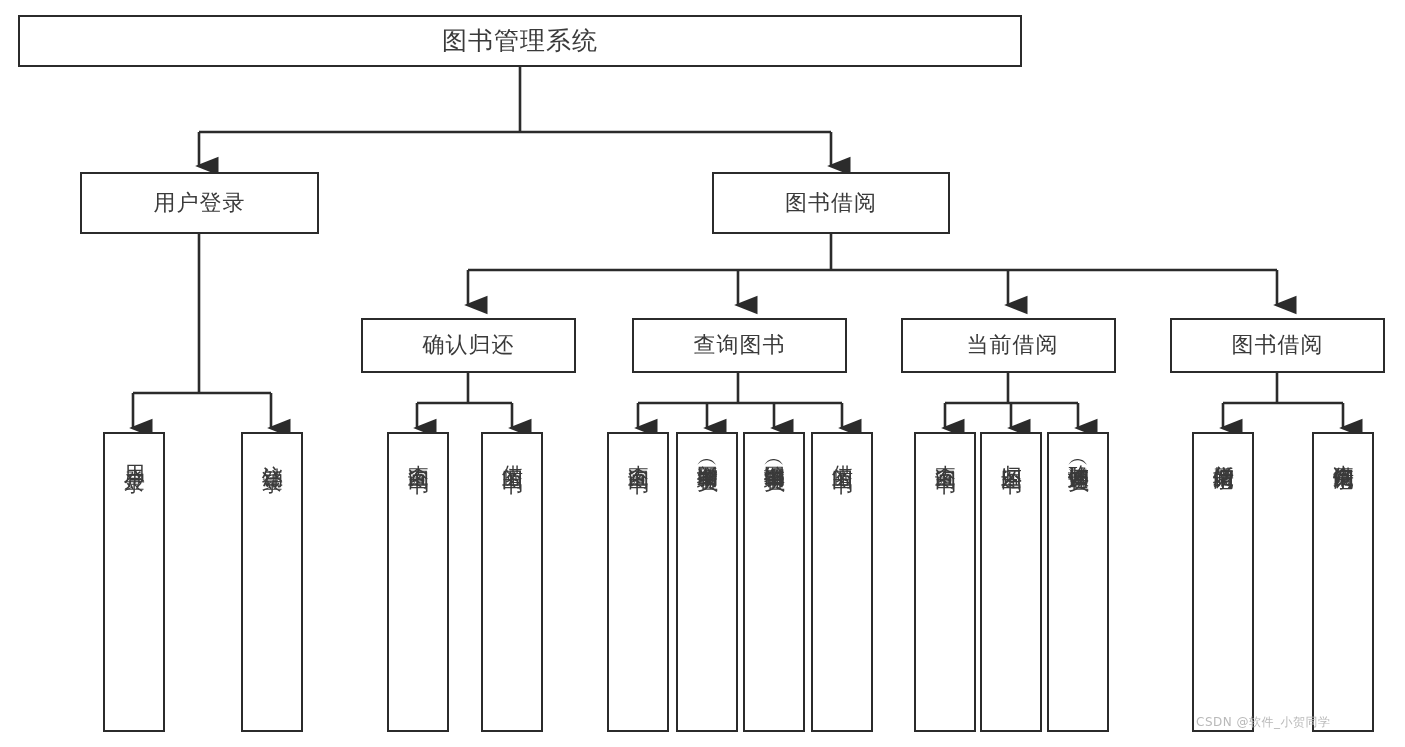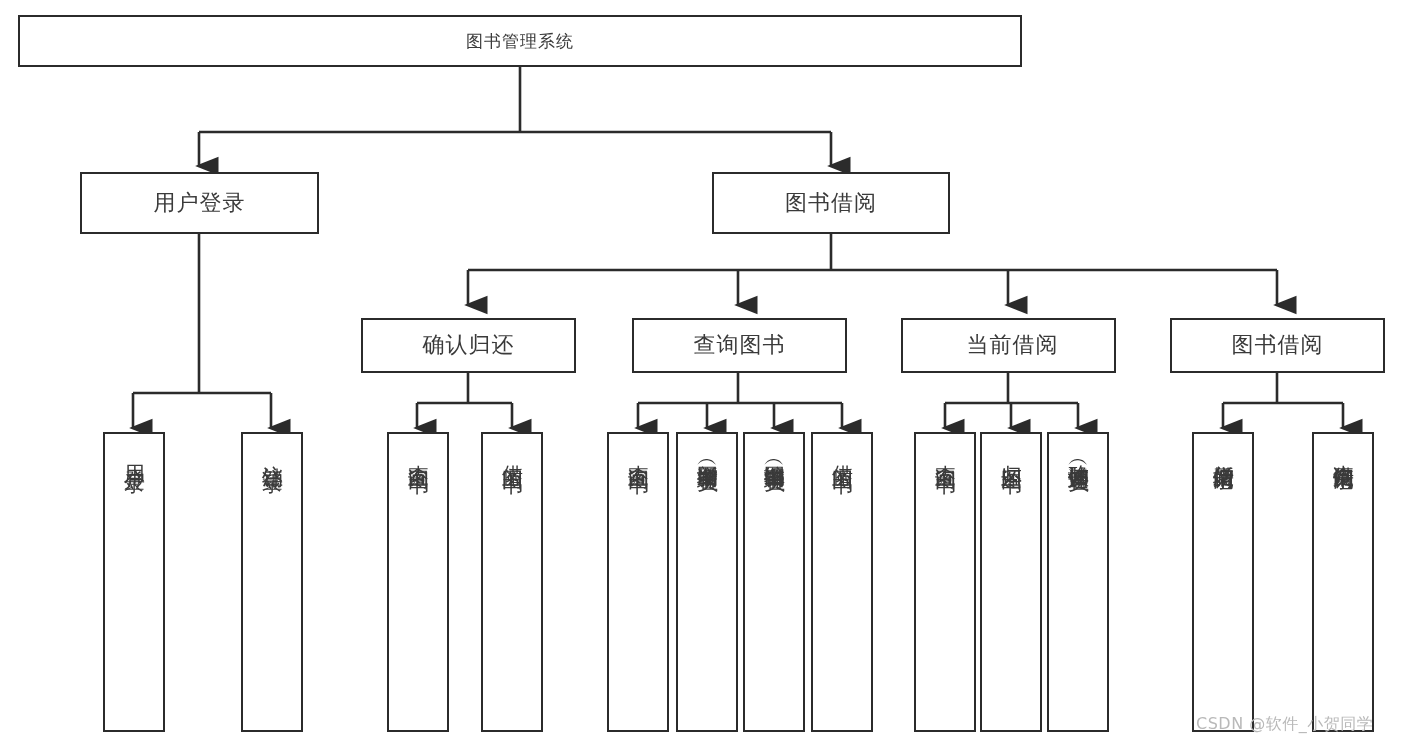--- a/index.html
+++ b/index.html
@@ -39,21 +39,21 @@
   .node-label {
     font-size: 22px;
     color: #3a3a3a;
     letter-spacing: 1px;
     line-height: 1.1;
     white-space: nowrap;
     text-align: center;
   }
   
   .node.root .node-label {
-    font-size: 17px;
+    font-size: 25px;
   }
   
   .node.vertical {
     align-items: flex-start;
     justify-content: center;
     padding-top: 14px;
   }
   .node.vertical .node-label {
     writing-mode: vertical-rl;
     text-orientation: upright;
@@ -66,21 +66,21 @@
   }
   
   .node.vertical.tall .node-label {
     letter-spacing: 1px;
     max-height: 278px;
   }
   #watermark {
     position: absolute;
     left: 1196px;
     top: 714px;
-    font-size: 16px;
+    font-size: 12px;
     color: #b9b9b9;
     white-space: nowrap;
     z-index: 6;
     letter-spacing: 0.5px;
   }
 </style>
 </head>
 <body>
 
 <div id="canvas">

